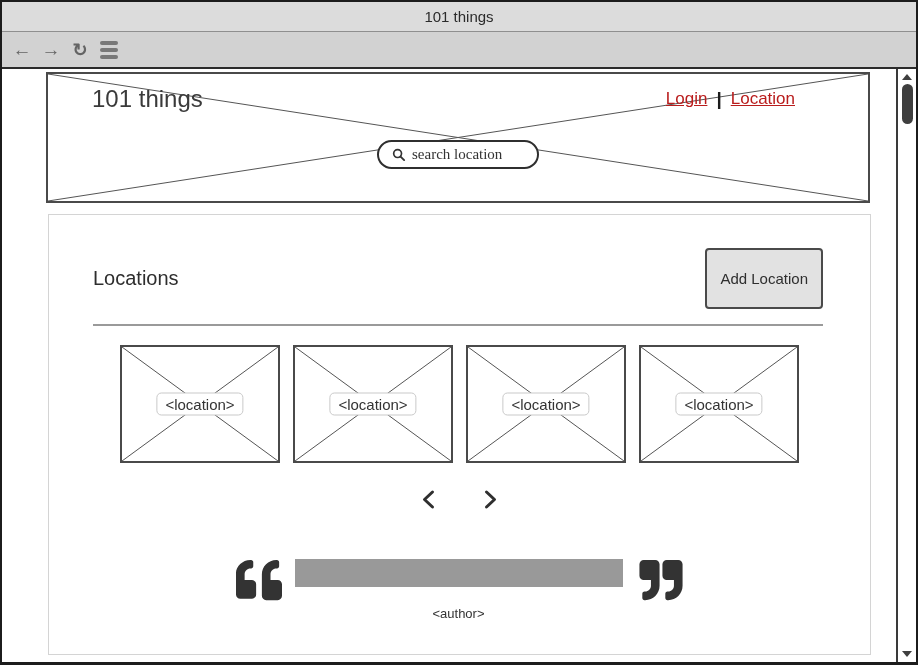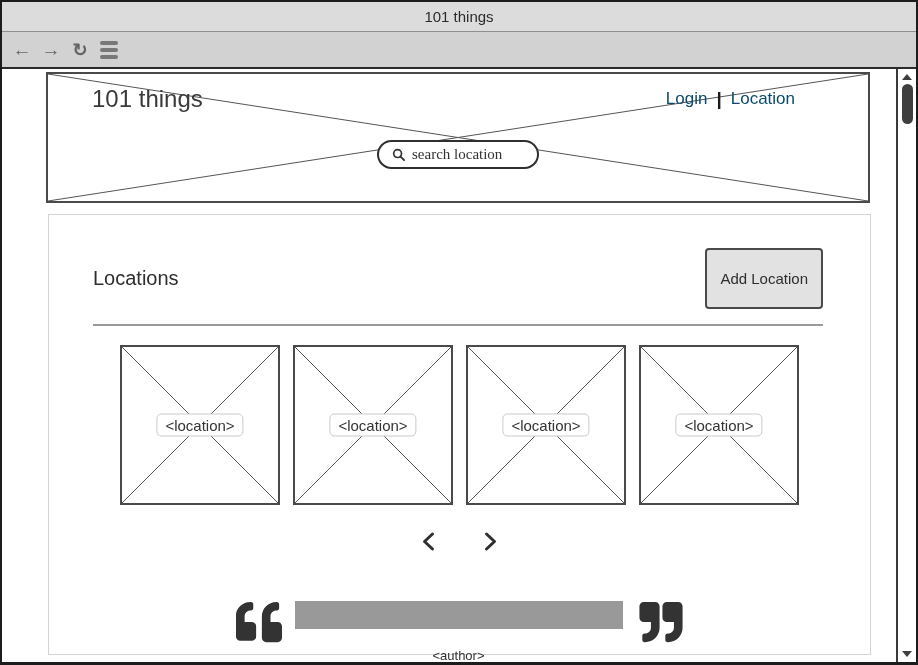--- a/index.html
+++ b/index.html
@@ -39,42 +39,42 @@
   .scroll-down { width:0; height:0; border-left:5px solid transparent; border-right:5px solid transparent;
                  border-top:6px solid #3f3f3f; margin-bottom:5px; }
 
   
   .hero { position:absolute; left:44px; top:3px; width:824px; height:131px;
           border:2px solid #4a4a4a; background:#fff; }
   .hero .x-lines { position:absolute; inset:0; width:100%; height:100%; }
   .logo { position:absolute; left:44px; top:11px; font-size:24px; color:#3a3a3a; }
   .auth-nav { position:absolute; right:73px; top:14px; display:flex; align-items:center; gap:9px;
               font-size:17px; }
-  .auth-nav a { color:#0c4a6e; cursor:pointer; }
+  .auth-nav a { color:#b91c1c; text-decoration:underline; cursor:pointer; }
   .auth-sep { color:#1c1c1c; font-size:19px; font-weight:bold; }
   .search-pill { position:absolute; left:50%; top:66px; transform:translateX(-50%);
                  height:29px; background:#fff; border:2px solid #2f2f2f; border-radius:15px;
                  display:flex; align-items:center; padding:0 13px; gap:6px; }
   .search-pill input { border:none; outline:none; width:112px; font-size:15px; color:#333;
                        background:transparent; font-family:Liberation Serif, serif; }
   .search-pill input::placeholder { color:#333; opacity:1; }
 
   
   .content-card { position:absolute; left:46px; top:145px; width:823px; height:441px;
                   border:1px solid #d4d4d4; background:#fff; }
   .loc-header { display:flex; align-items:center; justify-content:space-between;
                 padding:33px 47px 0 44px; }
   .loc-title { font-size:20px; color:#2e2e2e; }
   .add-btn { font-size:15px; color:#2e2e2e; background:#e2e2e2; border:2px solid #4a4a4a;
              border-radius:4px; padding:20px 13px; cursor:pointer;
              font-family:"Liberation Sans", sans-serif; }
   .divider { height:2px; background:#9a9a9a; margin:15px 47px 0 44px; }
 
   .cards-row { display:flex; justify-content:center; gap:13px; margin-top:19px; }
-  .loc-card { position:relative; width:160px; height:160px; border:2px solid #4a4a4a; background:#fff;
+  .loc-card { position:relative; width:160px; height:118px; border:2px solid #4a4a4a; background:#fff;
               cursor:pointer; }
   .loc-card .x-lines { position:absolute; inset:0; width:100%; height:100%; }
   .loc-label { position:absolute; left:50%; top:50%; transform:translate(-50%,-50%);
                background:#fff; border:1px solid #c9c9c9; border-radius:5px; padding:2px 8px;
                font-size:15px; color:#333; white-space:nowrap; }
 
   .carousel { display:flex; justify-content:center; align-items:center; gap:47px; margin-top:26px; }
   .chev { cursor:pointer; display:block; }
 
   .quote-row { display:flex; justify-content:center; align-items:flex-start; margin-top:44px; }

